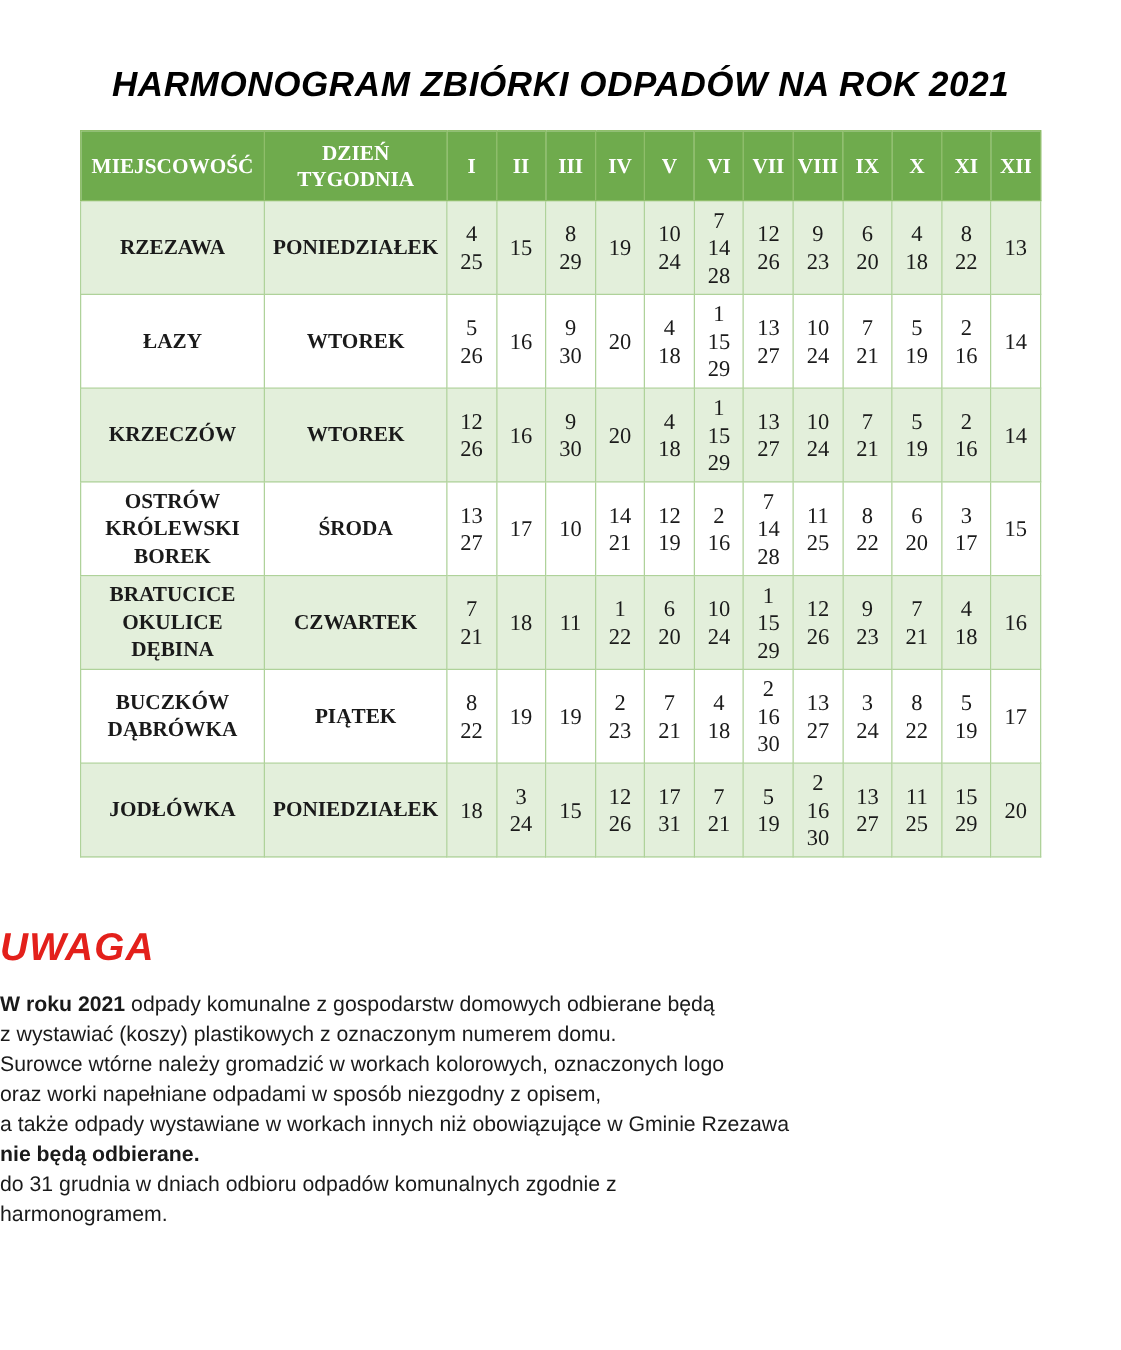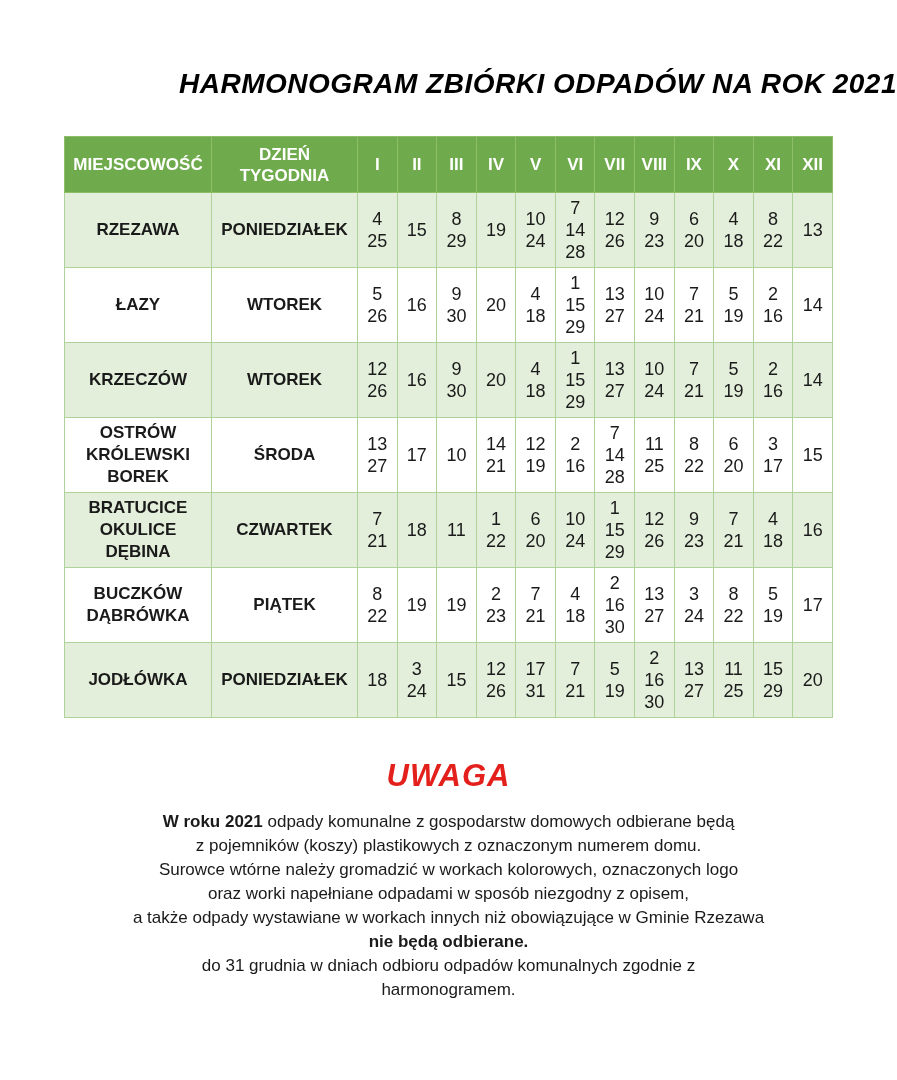--- a/index.html
+++ b/index.html
@@ -6,33 +6,34 @@
   html, body { margin: 0; padding: 0; }
   body {
     width: 897px; height: 1080px;
     background: #ffffff;
     font-family: "Liberation Sans", sans-serif;
     color: var(--text-black, #1a1a1a);
     overflow: hidden;
   }
   .title {
     margin: 0;
-    padding-top: 68px;
-    text-align: right;
+    padding-top: 52px;
+    text-align: center;
     font-size: 28px;
     font-weight: bold;
     font-style: italic;
     letter-spacing: 0.5px;
     color: #000;
   }
   table.schedule {
     border-collapse: collapse;
     table-layout: fixed;
     width: 769px;
-    margin: 36px auto 0 auto;
+    margin: 20px auto 0 auto;
+    font-family: Liberation Serif, serif;
   }
   table.schedule th {
     background: var(--header-green, #6FAB4D);
     color: #ffffff;
     font-size: 17px;
     font-weight: bold;
     border: 1px solid var(--header-grid, #8FBE6B);
     padding: 6px 2px;
     height: 56px;
     line-height: 21px;
@@ -50,22 +51,21 @@
     line-height: 22px;
   }
   table.schedule tbody tr:nth-child(odd) td {
     background: var(--row-light-green, #E3EFDB);
   }
   table.schedule td.city, table.schedule td.day {
     font-weight: bold;
     font-size: 17px;
   }
   .notice {
-    margin-top: 40px;
-    text-align: center;
+    margin-top: 54px;
   }
   .uwaga {
     margin: 0 0 16px 0;
     color: var(--uwaga-red, #E3201B);
     font-size: 31px;
     font-weight: bold;
     font-style: italic;
     letter-spacing: 1px;
   }
   .notice-lines div {
@@ -470,21 +470,21 @@
             <div>20</div>
           </td>
         </tr>
       </tbody>
   </table>
 
   <div class="notice">
     <h2 class="uwaga">UWAGA</h2>
     <div class="notice-lines" id="notice-lines">
         <div><span class="b">W roku 2021 </span><span>odpady komunalne z gospodarstw domowych odbierane będą</span></div>
-        <div><span>z pojemników (koszy) plastikowych z oznaczonym numerem domu.</span></div>
+        <div><span>z wystawiać (koszy) plastikowych z oznaczonym numerem domu.</span></div>
         <div><span>Surowce wtórne należy gromadzić w workach kolorowych, oznaczonych logo</span></div>
         <div><span>oraz worki napełniane odpadami w sposób niezgodny z opisem,</span></div>
         <div><span>a także odpady wystawiane w workach innych niż obowiązujące w Gminie Rzezawa</span></div>
         <div><span class="b">nie będą odbierane.</span></div>
         <div><span>do 31 grudnia w dniach odbioru odpadów komunalnych zgodnie z</span></div>
         <div><span>harmonogramem.</span></div>
       </div>
   </div>
 
 </div>

